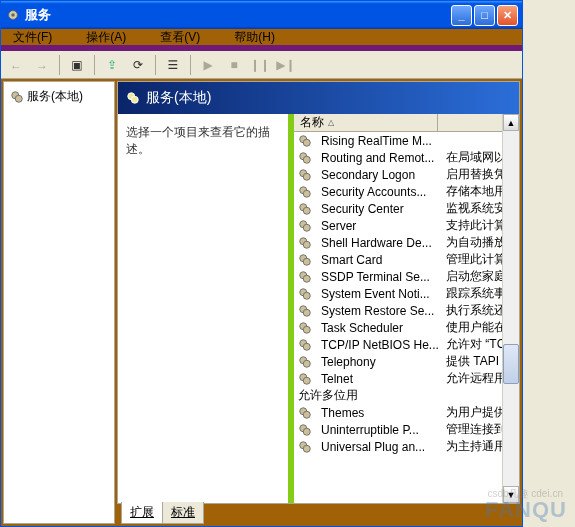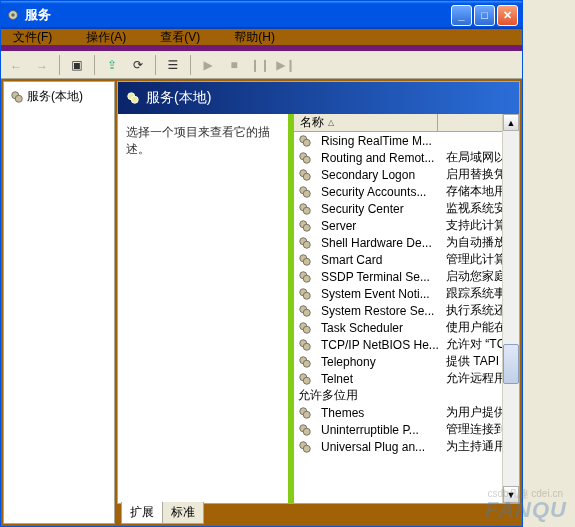--- a/index.html
+++ b/index.html
@@ -35,24 +35,24 @@
 .list-rows { overflow: hidden; }
 .list-row { display: flex; height: 17px; align-items: center; white-space: nowrap; }
 .list-row .cell-name { width: 148px; padding-left: 4px; overflow: hidden; text-overflow: ellipsis; display: flex; align-items: center; gap: 9px; font-family: "Courier New", "SimSun", monospace; font-size: 12px; }
 .list-row .cell-desc { flex: 1; padding-left: 4px; overflow: hidden; font-size: 12px; }
 .svc-icon { width: 14px; height: 14px; display: inline-flex; flex-shrink: 0; align-items: center; justify-content: center; font-size: 11px; }
 .scrollbar-v { width: 17px; background: #eee; display: flex; flex-direction: column; border-left: 1px solid #d0d0c0; }
 .sb-btn { height: 17px; background: linear-gradient(#fff, #ddd); border: 1px solid #b0b0b0; display: flex; align-items: center; justify-content: center; font-size: 9px; }
 .sb-track { flex: 1; background: #f0f0f0; position: relative; }
 .sb-thumb { position: absolute; top: 60%; left: 0; right: 0; height: 40px; background: linear-gradient(#e0e8f8, #c0d0e8); border: 1px solid #8aa0c0; border-radius: 2px; }
 .tabs { height: 20px; display: flex; align-items: flex-end; font-size: 12px; padding-left: 4px; }
-.tab { padding: 2px 8px; border: 1px solid #aca899; border-top: none; background: #ece9d8; margin-right: -1px; cursor: pointer; }
+.tab { padding: 2px 8px; border: 1px solid #aca899; border-top: none; background: #ece9d8; margin-right: -1px; cursor: pointer; text-decoration: underline; }
 .tab.active { background: #fff; }
 .sort-arrow { font-size: 8px; color: #555; margin-left: 4px; }
-.watermark { position: absolute; right: 8px; bottom: 4px; font-size: 22px; font-weight: bold; color: rgba(70,120,180,0.35); font-family: Arial; letter-spacing: 1px; pointer-events: none; font-style: italic; }
+.watermark { position: absolute; right: 8px; bottom: 4px; font-size: 22px; font-weight: bold; color: rgba(70,120,180,0.35); font-family: Arial; letter-spacing: 1px; pointer-events: none; }
 .watermark2 { position: absolute; right: 12px; bottom: 26px; font-size: 10px; color: rgba(120,120,120,0.35); pointer-events: none; font-family: Arial; }
 .gear-svg { width: 14px; height: 14px; }
 </style>
 </head>
 <body>
 
 <div class="window">
   <div class="titlebar">
     <span class="app-icon">
       <svg class="gear-svg" viewBox="0 0 16 16">

